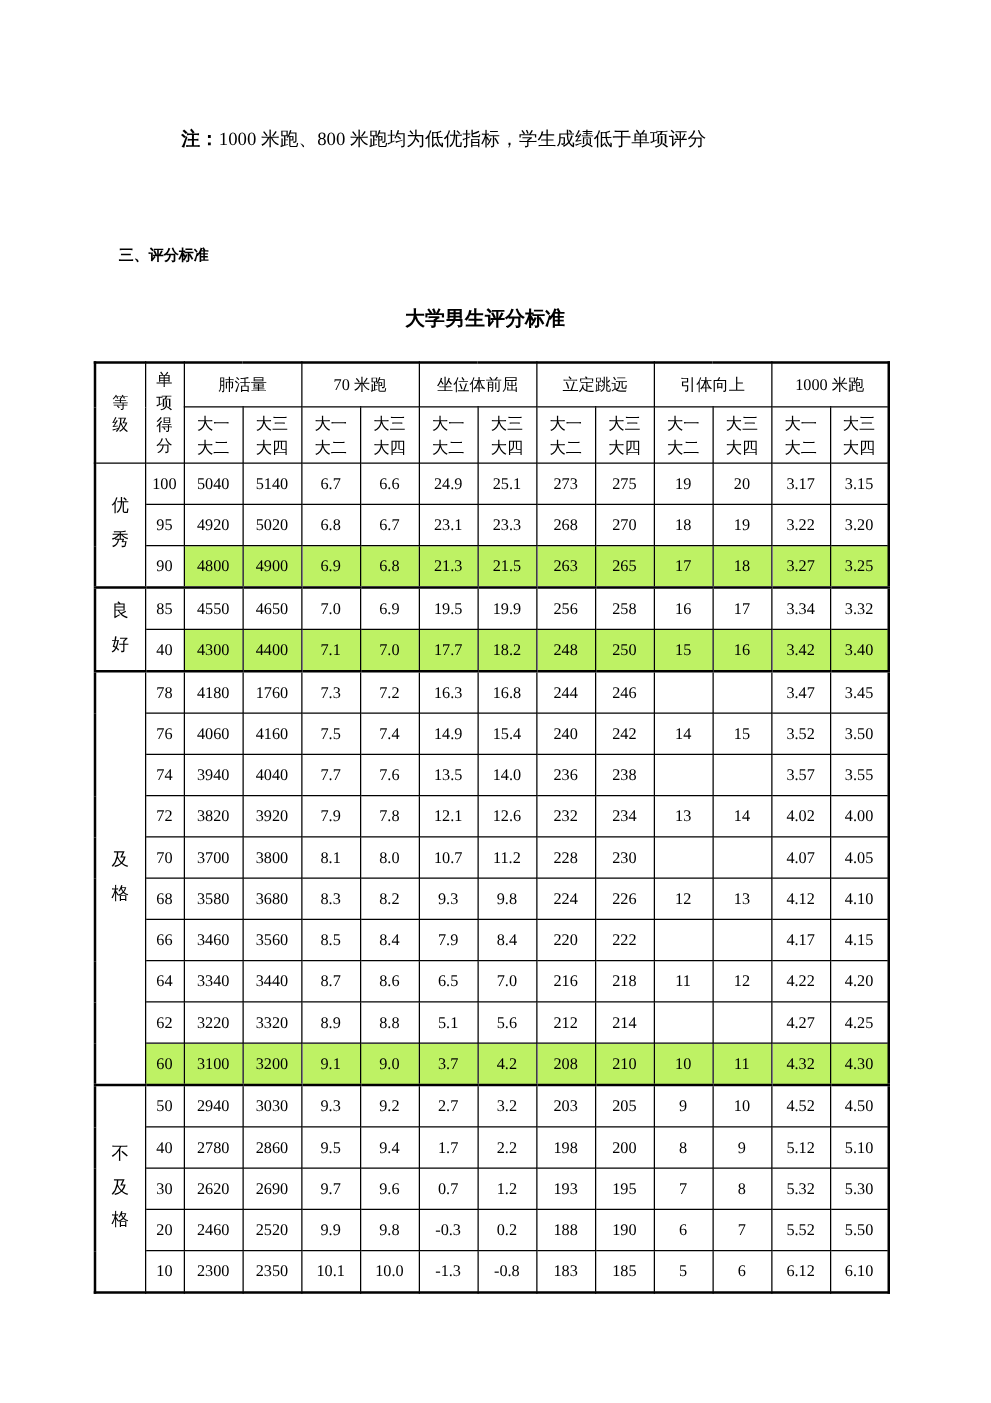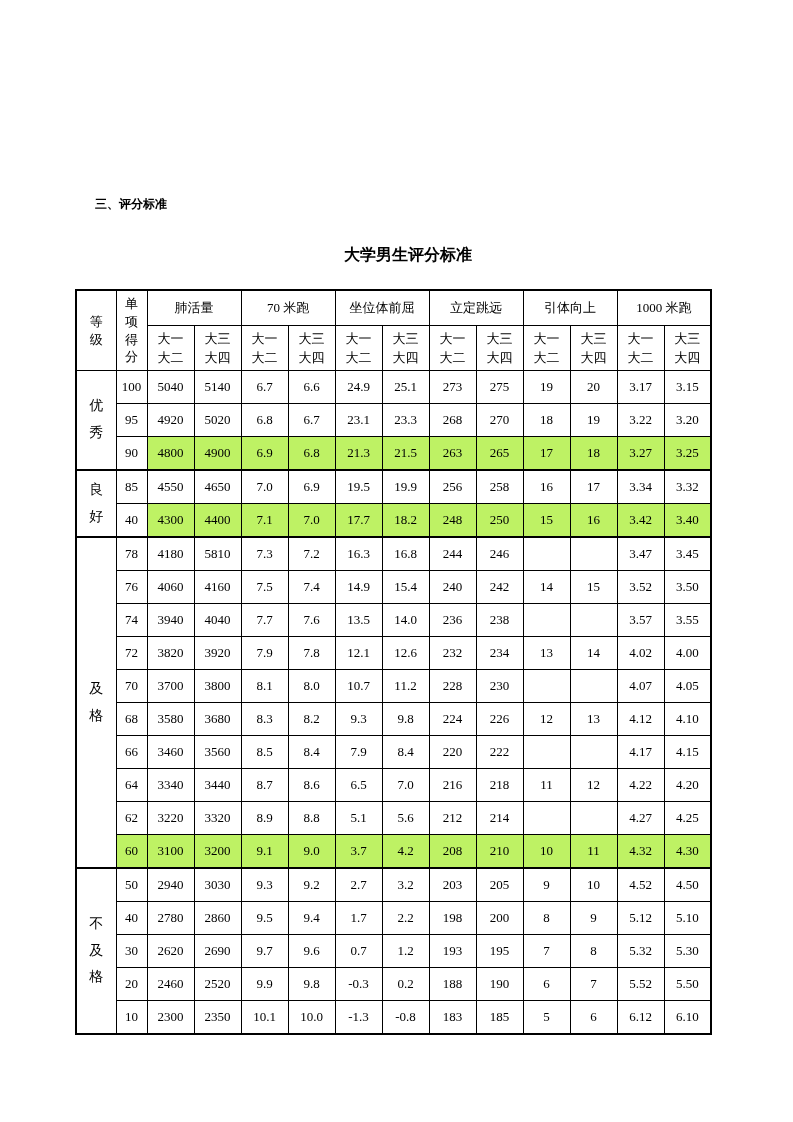--- a/index.html
+++ b/index.html
@@ -27,21 +27,21 @@
     position: absolute;
     top: 196px;
     left: 95px;
     font-size: 12px;
     font-weight: bold;
     white-space: nowrap;
   }
   .tbl-title {
     position: absolute;
     top: 245px;
-    left: 90px;
+    left: 70px;
     width: 636px;
     text-align: center;
     font-size: 16px;
     font-weight: bold;
   }
   table.score {
     position: absolute;
     top: 289px;
     left: 75px;
     width: 636px;
@@ -64,20 +64,21 @@
   .score td { height: 32px; }
   .score td.band { white-space: pre-line; line-height: 1.9; font-size: 14px; }
   .score .sh { background: #bef264; }
   .score .bs { border-top: 2px solid #000; }
 </style>
 </head>
 <body>
 
 <div class="page">
   <div class="note">
+    <div class="line indent"><span class="b">注：</span><span>1000 米跑、800 米跑均为低优指标，学生成绩低于单项评分</span></div>
   </div>
 
   <div class="heading">三、评分标准</div>
 
   <div class="tbl-title">大学男生评分标准</div>
 
   <table class="score">
     <colgroup>
       <col style="width:40px">
       <col style="width:31px">
@@ -214,21 +215,21 @@
           <td class="val sh">15</td>
           <td class="val sh">16</td>
           <td class="val sh">3.42</td>
           <td class="val sh">3.40</td>
         </tr>
         <tr>
           <td class="band bs" rowspan="10">及
 格</td>
           <td class="score-cell bs">78</td>
           <td class="val bs">4180</td>
-          <td class="val bs">5810</td>
+          <td class="val bs">1760</td>
           <td class="val bs">7.3</td>
           <td class="val bs">7.2</td>
           <td class="val bs">16.3</td>
           <td class="val bs">16.8</td>
           <td class="val bs">244</td>
           <td class="val bs">246</td>
           <td class="val bs"></td>
           <td class="val bs"></td>
           <td class="val bs">3.47</td>
           <td class="val bs">3.45</td>

